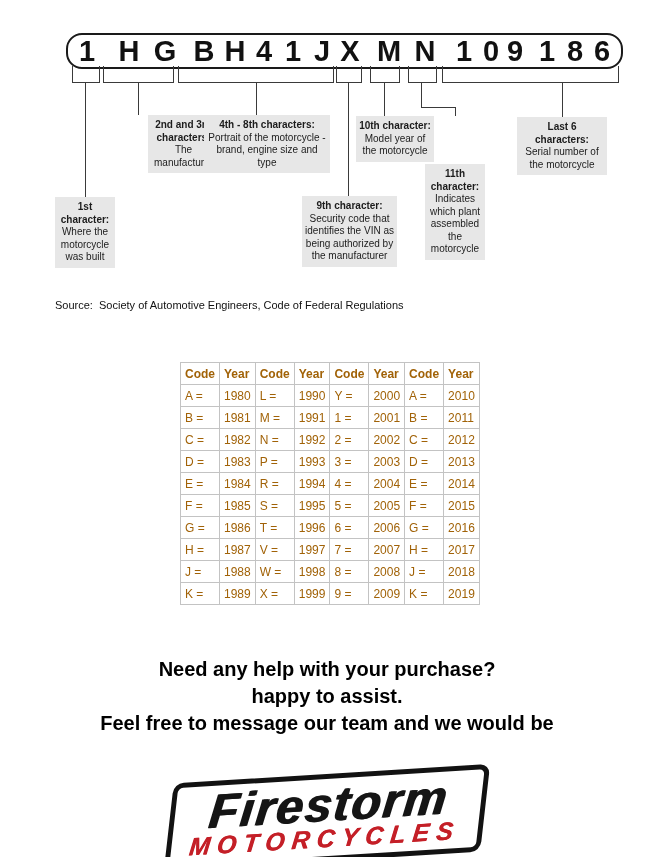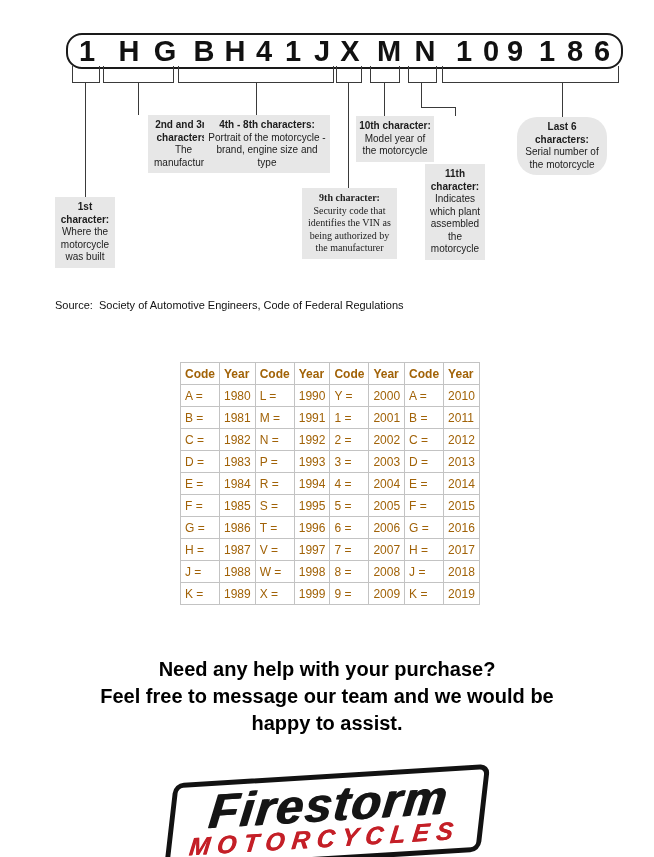--- a/index.html
+++ b/index.html
@@ -18,24 +18,24 @@
   .stem{position:absolute;width:1px;background:#3a3a3a;}
   .lshape{position:absolute;border-left:1px solid #3a3a3a;border-bottom:1px solid #3a3a3a;}
 
   
   .callout{position:absolute;background:#e7e7e7;text-align:center;
            font-size:10px;line-height:12.5px;padding:4px 3px;box-sizing:border-box;}
   .co-title{font-weight:bold;}
   #c1{left:55px;top:197px;width:60px;}
   #c2{left:104px;top:115px;width:71px;margin-left:44px;}
   #c3{left:204px;top:115px;width:126px;}
-  #c9{left:302px;top:188px;width:95px;font-family:Liberation Serif, serif;}
+  #c9{left:302px;top:196px;width:95px;}
   #c10{left:356px;top:116px;width:78px;}
   #c11{left:425px;top:116px;width:60px;margin-top:48px;}
-  #c12{left:517px;top:117px;width:90px;border-radius:20px;}
+  #c12{left:517px;top:117px;width:90px;}
 
   
   .source{position:absolute;left:55px;top:299px;font-size:11px;color:#111;white-space:pre;}
 
   
   table.year-table{position:absolute;left:180px;top:362px;border-collapse:collapse;
                    font-size:12px;color:#a16207;}
   .year-table th,.year-table td{border:1px solid #c3c3c3;height:22px;
                    padding:0 4px;font-weight:normal;box-sizing:border-box;}
   .year-table th{font-weight:bold;text-align:left;width:37px;}
@@ -241,22 +241,22 @@
           <td class="code">9 =</td>
           <td class="year">2009</td>
           <td class="code">K =</td>
           <td class="year">2019</td>
         </tr>
       </tbody>
   </table>
 
   <div class="help">
     <div>Need any help with your purchase?</div>
+    <div>happy to assist.</div>
     <div>Feel free to message our team and we would be</div>
-    <div>happy to assist.</div>
   </div>
 
   <div class="logo">
     <div class="logo-brand">Firestorm</div>
     <div class="logo-sub" style="color: rgb(196, 31, 39);">MOTORCYCLES</div>
   </div>
 
 </div>
 
 </body></html>

